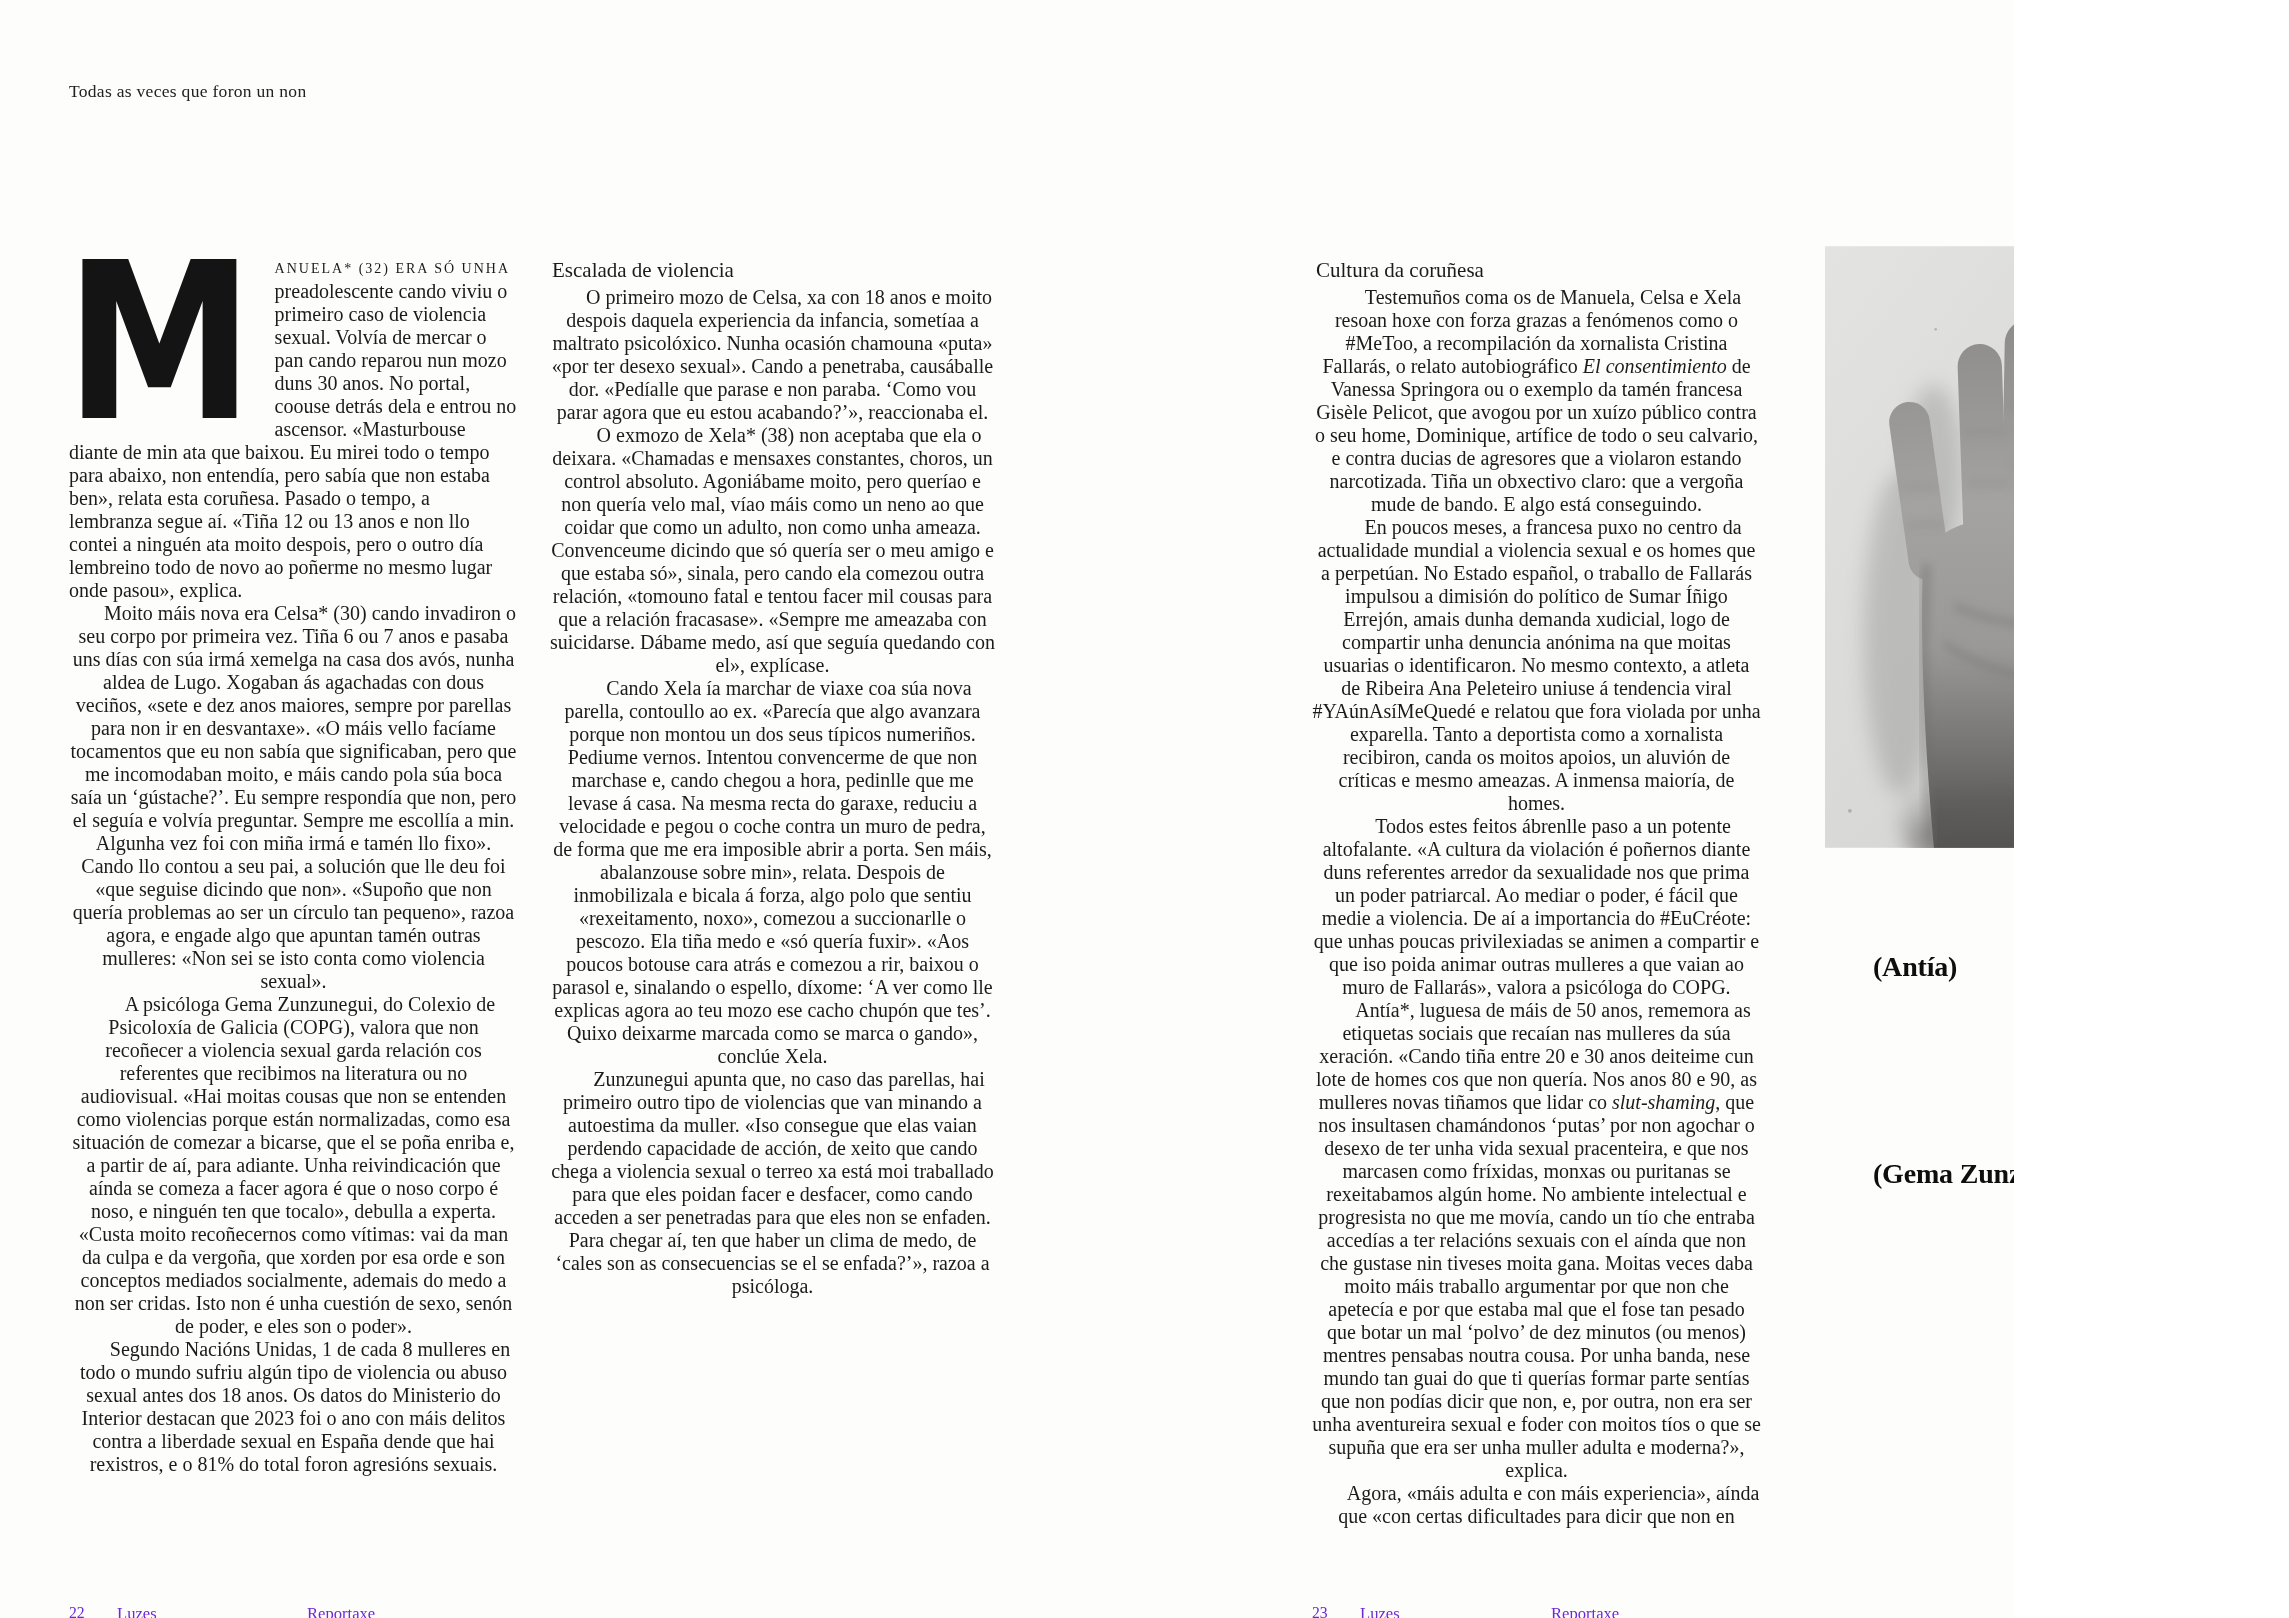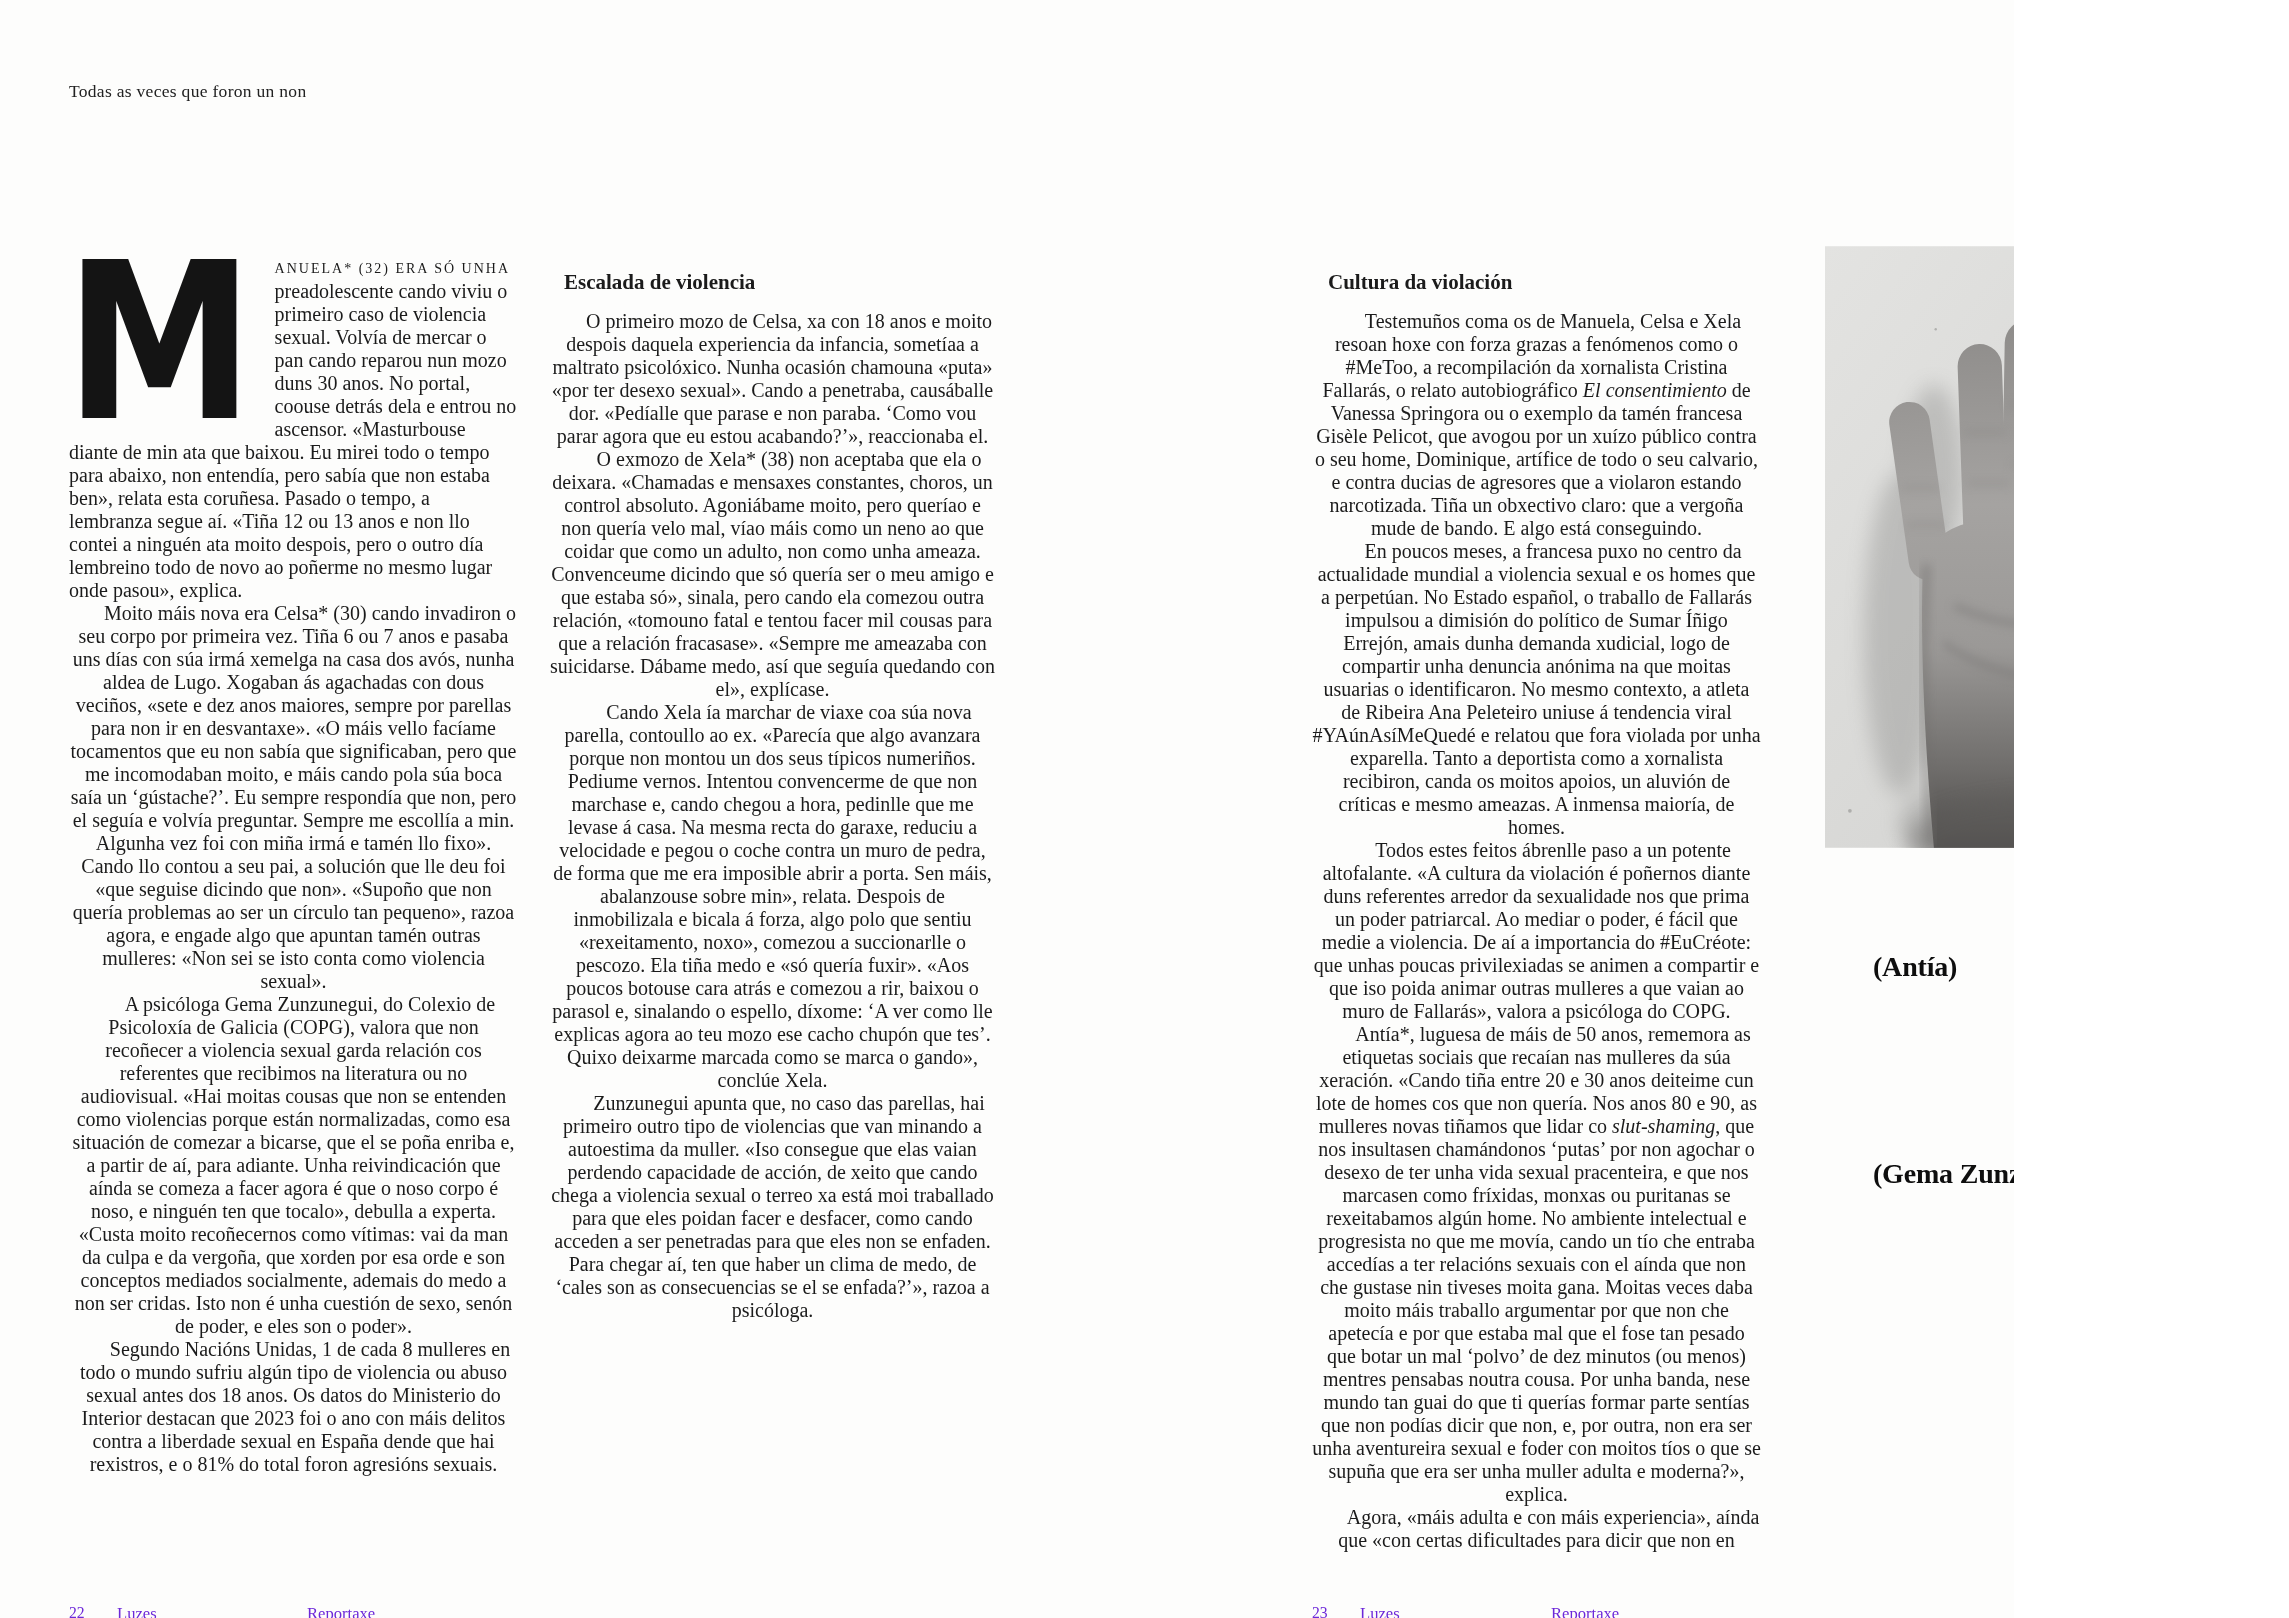--- a/index.html
+++ b/index.html
@@ -26,24 +26,24 @@
     width:449px;
     font-size:20px;
     line-height:23px;
   }
   #col1{left:69px;}
   #col2{left:548px;}
   #col3{left:1312px;}
   .col p{margin:0;}
   .col p.indent{text-indent:33px;text-align:center;}
   .colhead{
-    font-weight:bold;
+    font-weight:normal;
     font-size:21px;
     line-height:23px;
-    margin:16px;
+    margin:4px;
   }
   .opener-caps{
     font-size:14px;
     letter-spacing:2px;
   }
   .dropcap{
     float:left;
     width:189px;
     height:160px;
     margin:3.7px 16.6px 1.8px 0;
@@ -104,21 +104,21 @@
 
   <div class="col" id="col2">
     <h3 class="colhead">Escalada de violencia</h3>
     <p class="indent">O primeiro mozo de Celsa, xa con 18 anos e moito despois daquela experiencia da infancia, sometíaa a maltrato psicolóxico. Nunha ocasión chamouna «puta» «por ter desexo sexual». Cando a penetraba, causáballe dor. «Pedíalle que parase e non paraba. ‘Como vou parar agora que eu estou acabando?’», reaccionaba el.</p>
     <p class="indent">O exmozo de Xela* (38) non aceptaba que ela o deixara. «Chamadas e mensaxes constantes, choros, un control absoluto. Agoniábame moito, pero queríao e non quería velo mal, víao máis como un neno ao que coidar que como un adulto, non como unha ameaza. Convenceume dicindo que só quería ser o meu amigo e que estaba só», sinala, pero cando ela comezou outra relación, «tomouno fatal e tentou facer mil cousas para que a relación fracasase». «Sempre me ameazaba con suicidarse. Dábame medo, así que seguía quedando con el», explícase.</p>
     <p class="indent">Cando Xela ía marchar de viaxe coa súa nova parella, contoullo ao ex. «Parecía que algo avanzara porque non montou un dos seus típicos numeriños. Pediume vernos. Intentou convencerme de que non marchase e, cando chegou a hora, pedinlle que me levase á casa. Na mesma recta do garaxe, reduciu a velocidade e pegou o coche contra un muro de pedra, de forma que me era imposible abrir a porta. Sen máis, abalanzouse sobre min», relata. Despois de inmobilizala e bicala á forza, algo polo que sentiu «rexeitamento, noxo», comezou a succionarlle o pescozo. Ela tiña medo e «só quería fuxir». «Aos poucos botouse cara atrás e comezou a rir, baixou o parasol e, sinalando o espello, díxome: ‘A ver como lle explicas agora ao teu mozo ese cacho chupón que tes’. Quixo deixarme marcada como se marca o gando», conclúe Xela.</p>
     <p class="indent">Zunzunegui apunta que, no caso das parellas, hai primeiro outro tipo de violencias que van minando a autoestima da muller. «Iso consegue que elas vaian perdendo capacidade de acción, de xeito que cando chega a violencia sexual o terreo xa está moi traballado para que eles poidan facer e desfacer, como cando acceden a ser penetradas para que eles non se enfaden. Para chegar aí, ten que haber un clima de medo, de ‘cales son as consecuencias se el se enfada?’», razoa a psicóloga.</p>
   </div>
 
   <div class="col" id="col3">
-    <h3 class="colhead">Cultura da violación</h3>
+    <h3 class="colhead">Cultura da coruñesa</h3>
     <p class="indent"><span>Testemuños coma os de Manuela, Celsa e Xela resoan hoxe con forza grazas a fenómenos como o #MeToo, a recompilación da xornalista Cristina Fallarás, o relato autobiográfico </span><em>El consentimiento</em><span> de Vanessa Springora ou o exemplo da tamén francesa Gisèle Pelicot, que avogou por un xuízo público contra o seu home, Dominique, artífice de todo o seu calvario, e contra ducias de agresores que a violaron estando narcotizada. Tiña un obxectivo claro: que a vergoña mude de bando. E algo está conseguindo.</span></p>
     <p class="indent">En poucos meses, a francesa puxo no centro da actualidade mundial a violencia sexual e os homes que a perpetúan. No Estado español, o traballo de Fallarás impulsou a dimisión do político de Sumar Íñigo Errejón, amais dunha demanda xudicial, logo de compartir unha denuncia anónima na que moitas usuarias o identificaron. No mesmo contexto, a atleta de Ribeira Ana Peleteiro uniuse á tendencia viral #YAúnAsíMeQuedé e relatou que fora violada por unha exparella. Tanto a deportista como a xornalista recibiron, canda os moitos apoios, un aluvión de críticas e mesmo ameazas. A inmensa maioría, de homes.</p>
     <p class="indent">Todos estes feitos ábrenlle paso a un potente altofalante. «A cultura da violación é poñernos diante duns referentes arredor da sexualidade nos que prima un poder patriarcal. Ao mediar o poder, é fácil que medie a violencia. De aí a importancia do #EuCréote: que unhas poucas privilexiadas se animen a compartir e que iso poida animar outras mulleres a que vaian ao muro de Fallarás», valora a psicóloga do COPG.</p>
     <p class="indent"><span>Antía*, luguesa de máis de 50 anos, rememora as etiquetas sociais que recaían nas mulleres da súa xeración. «Cando tiña entre 20 e 30 anos deiteime cun lote de homes cos que non quería. Nos anos 80 e 90, as mulleres novas tiñamos que lidar co </span><em>slut-shaming</em><span>, que nos insultasen chamándonos ‘putas’ por non agochar o desexo de ter unha vida sexual pracenteira, e que nos marcasen como fríxidas, monxas ou puritanas se rexeitabamos algún home. No ambiente intelectual e progresista no que me movía, cando un tío che entraba accedías a ter relacións sexuais con el aínda que non che gustase nin tiveses moita gana. Moitas veces daba moito máis traballo argumentar por que non che apetecía e por que estaba mal que el fose tan pesado que botar un mal ‘polvo’ de dez minutos (ou menos) mentres pensabas noutra cousa. Por unha banda, nese mundo tan guai do que ti querías formar parte sentías que non podías dicir que non, e, por outra, non era ser unha aventureira sexual e foder con moitos tíos o que se supuña que era ser unha muller adulta e moderna?», explica.</span></p>
     <p class="indent">Agora, «máis adulta e con máis experiencia», aínda que «con certas dificultades para dicir que non en</p>
   </div>
 
   <svg id="hand-photo" viewBox="0 0 504 652" role="img" aria-label="Black and white photograph of an open hand, palm facing the camera, pressed against a white wall">
     <defs>
       <linearGradient id="wallg" x1="0" y1="0" x2="1" y2="1">

